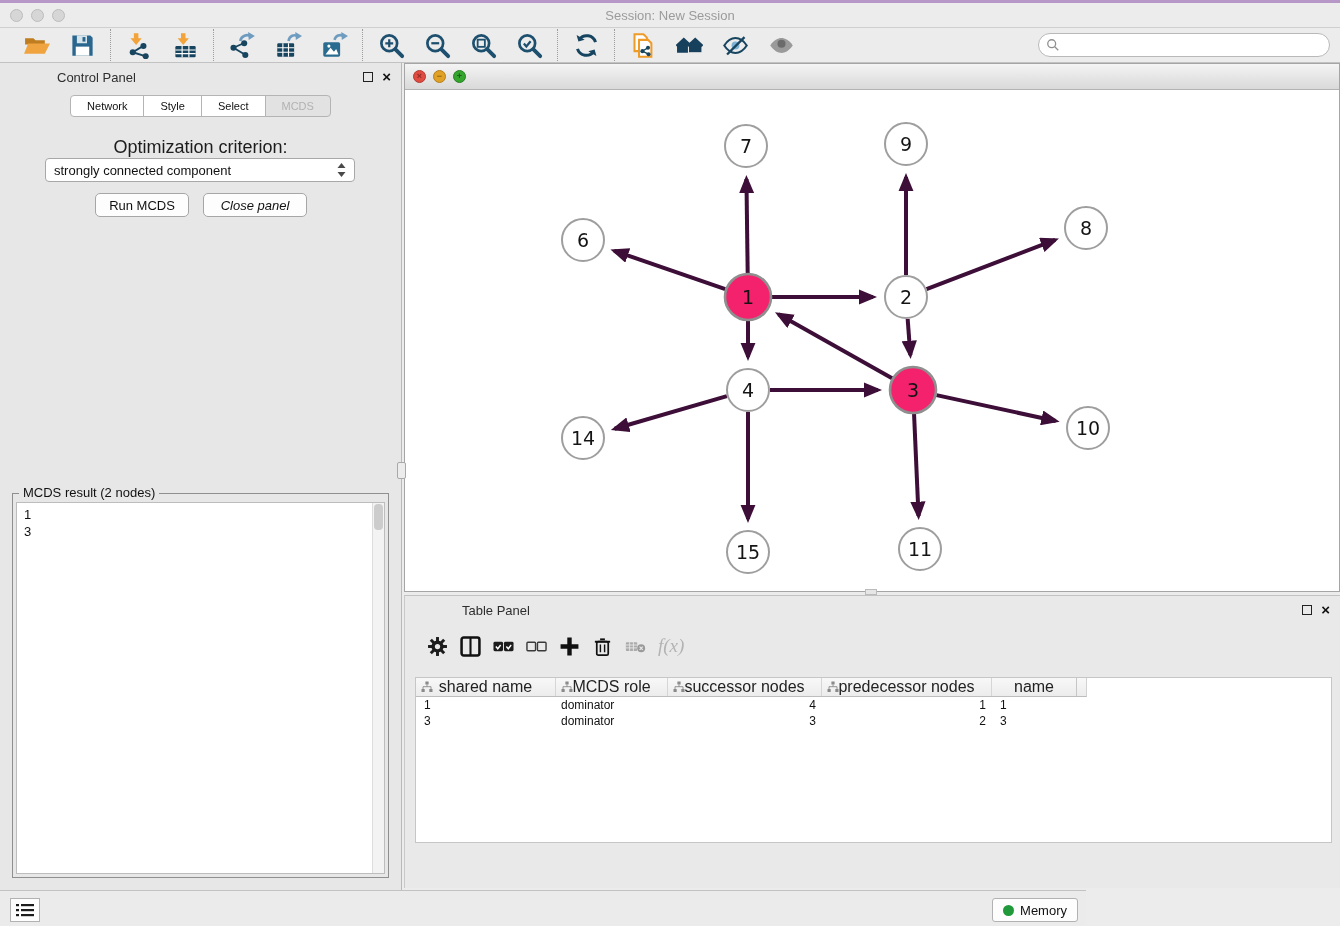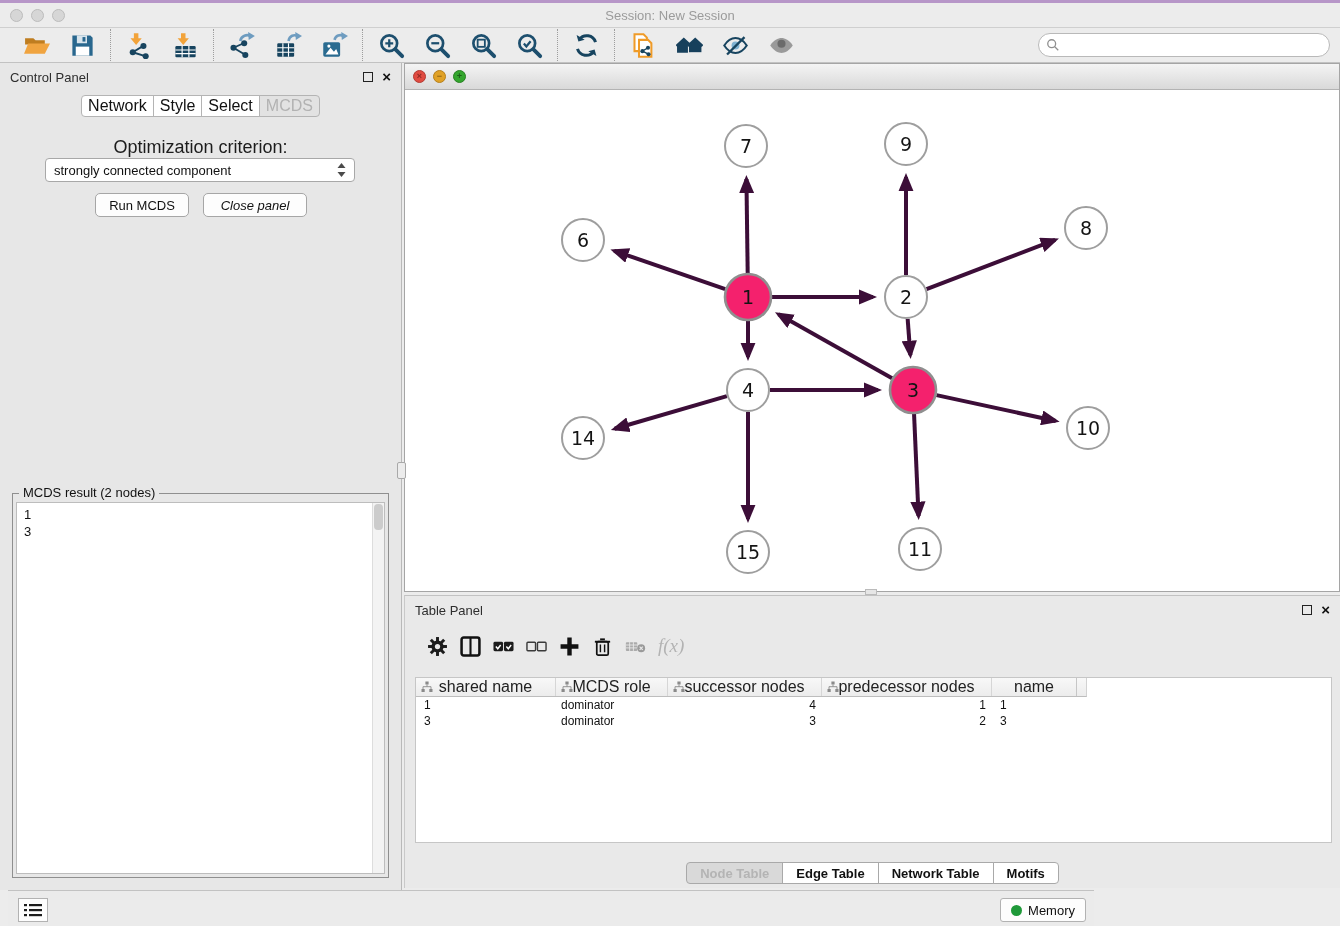--- a/index.html
+++ b/index.html
@@ -17,30 +17,30 @@
   .toolbar { position:absolute; left:0; top:28px; width:1340px; height:35px; background:#ececec; border-bottom:1px solid #c2c2c2; display:flex; align-items:center; padding-left:8px; }
   .tgroup { display:flex; align-items:center; gap:16px; padding:0 13px; }
   .tsep { width:1px; height:32px; border-left:1px dotted #9d9d9d; }
   .tbtn { width:30px; height:30px; display:flex; align-items:center; justify-content:center; cursor:default; }
   .tbtn svg { width:27px; height:27px; }
   .search-wrap { position:absolute; right:10px; top:5px; width:292px; height:24px; }
   .search-input { width:100%; height:100%; border:1px solid #b9b9b9; border-radius:12px; background:#fff; padding:0 8px 0 26px; font-size:13px; outline:none; font-family:inherit; }
   .search-icon { position:absolute; left:8px; top:5px; width:14px; height:14px; }
 
   
-  .panel-header { display:flex; align-items:center; height:28px; padding:0 10px; }
+  .panel-header { display:flex; align-items:center; height:28px; padding:0 10px;margin-left:47px; }
   .panel-title { font-size:13px; color:#2e2e2e; }
   .panel-controls { margin-left:auto; display:flex; align-items:center; gap:9px; }
   .float-icon { width:10px; height:10px; border:1.6px solid #222; }
   .close-x { font-size:15px; font-weight:bold; color:#111; line-height:10px; }
 
   
   .control-panel { position:absolute; left:0; top:63px; width:402px; height:827px; background:#e7e7e7; border-right:1px solid #b9b9b9; }
   .cp-tabs { position:absolute; left:0; top:32px; width:100%; display:flex; justify-content:center; }
-  .tab { height:22px; padding:0 6px; display:flex; align-items:center; background:#fff; border:1px solid #b4b4b4; margin-left:-1px; font-size:16px; color:#111; cursor:default; }
+  .tab { height:22px; padding:0 16px; display:flex; align-items:center; background:#fff; border:1px solid #b4b4b4; margin-left:-1px; font-size:11px; color:#111; cursor:default; }
   .tab.first { border-radius:4px 0 0 4px; margin-left:0; }
   .tab.cp-active { background:#e2e2e2; color:#b2b2b2; border-radius:0 4px 4px 0; }
   .opt-label { position:absolute; top:74px; width:100%; text-align:center; font-size:18px; color:#1c1c1c; }
   .criterion-select { position:absolute; top:95px; left:45px; width:310px; height:24px; background:#fff; border:1px solid #a8a8a8; border-radius:4px; display:flex; align-items:center; padding:0 8px; font-size:13px; color:#111; cursor:default; }
   .stepper { margin-left:auto; display:flex; flex-direction:column; align-items:center; line-height:5px; }
   .stepper svg { width:9px; height:14px; }
   .cp-btn { position:absolute; top:130px; height:24px; background:#fdfdfd; border:1px solid #a6a6a6; border-radius:5px; font-size:13px; color:#111; display:flex; align-items:center; justify-content:center; cursor:default; }
   .btn-run { left:95px; width:94px; }
   .btn-close { left:203px; width:104px;font-style:italic; }
   .result-group { position:absolute; left:12px; right:12px; top:430px; bottom:12px; border:1px solid #8f8f8f; background:#e7e7e7; padding:8px 3px 3px 3px; }
@@ -76,21 +76,21 @@
   .h0{width:140px}.h1{width:112px}.h2{width:154px}.h3{width:170px}.h4{width:85px;border-right:1px solid #c6c6c6;}
   .trow { display:flex; height:16px; align-items:center; }
   .tcell { font-size:12px; color:#111; height:100%; display:flex; align-items:center; overflow:hidden; }
   .c0{width:140px;padding-left:8px}.c1{width:112px;padding-left:5px}.c2{width:154px;justify-content:flex-end;padding-right:6px}.c3{width:170px;justify-content:flex-end;padding-right:6px}.c4{width:85px;padding-left:8px}
   .tp-tabs { position:absolute; left:0; bottom:4px; width:100%; display:flex; justify-content:center; }
   .tp-tab { height:22px; padding:0 13px; display:flex; align-items:center; background:#fff; border:1px solid #a9a9a9; margin-left:-1px; font-size:13px; font-weight:bold; color:#111; cursor:default; }
   .tp-tab.tp-active { background:#d9d9d9; color:#b4b4b4; border-radius:4px 0 0 4px; margin-left:0; }
   .tp-tab.last { border-radius:0 4px 4px 0; }
 
   
-  .status-bar { position:absolute; left:8px; top:890px; width:1086px; height:36px; background:#ebebeb; border-top:1px solid #c2c2c2; }
+  .status-bar { position:absolute; left:0; top:890px; width:1086px; height:36px; background:#ebebeb; border-top:1px solid #c2c2c2; }
   .list-btn { position:absolute; left:10px; top:7px; width:30px; height:24px; background:#fdfdfd; border:1px solid #b2b2b2; display:flex; align-items:center; justify-content:center; }
   .memory-btn { position:absolute; right:8px; top:7px; height:24px; background:#fdfdfd; border:1px solid #b2b2b2; border-radius:3px; display:flex; align-items:center; gap:6px; padding:0 10px; font-size:13px; color:#111; }
   .mem-dot { width:11px; height:11px; border-radius:50%; background:#1f9939; }
 </style>
 </head>
 <body>
 
 <div class="accent-strip"></div>
 
 <div class="titlebar">
@@ -467,26 +467,20 @@
         </div>
         <div class="trow">
           <div class="tcell c0">3</div>
           <div class="tcell c1">dominator</div>
           <div class="tcell c2">3</div>
           <div class="tcell c3">2</div>
           <div class="tcell c4">3</div>
         </div>
       </div>
   </div>
-  <div class="tp-tabs">
-    <div class="tp-tab tp-active">Node Table</div>
-    <div class="tp-tab">Edge Table</div>
-    <div class="tp-tab">Network Table</div>
-    <div class="tp-tab last">Motifs</div>
-  </div>
 </div>
 
 <div class="status-bar">
   <div class="list-btn">
     <svg width="18" height="14" viewBox="0 0 18 14">
       <g fill="#1c1c1c">
         <rect x="0" y="1" width="3" height="2.2"></rect>
           <rect x="5" y="1" width="13" height="2.2"></rect>
         <rect x="0" y="6" width="3" height="2.2"></rect>
           <rect x="5" y="6" width="13" height="2.2"></rect>

